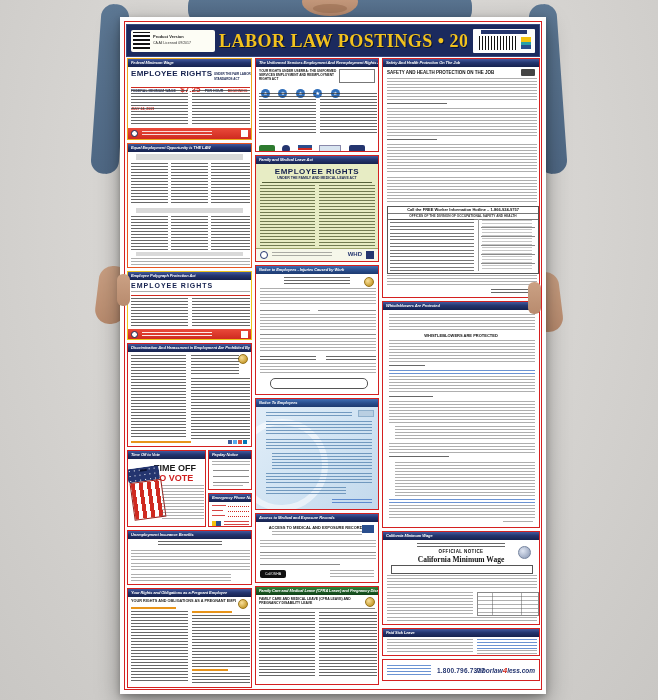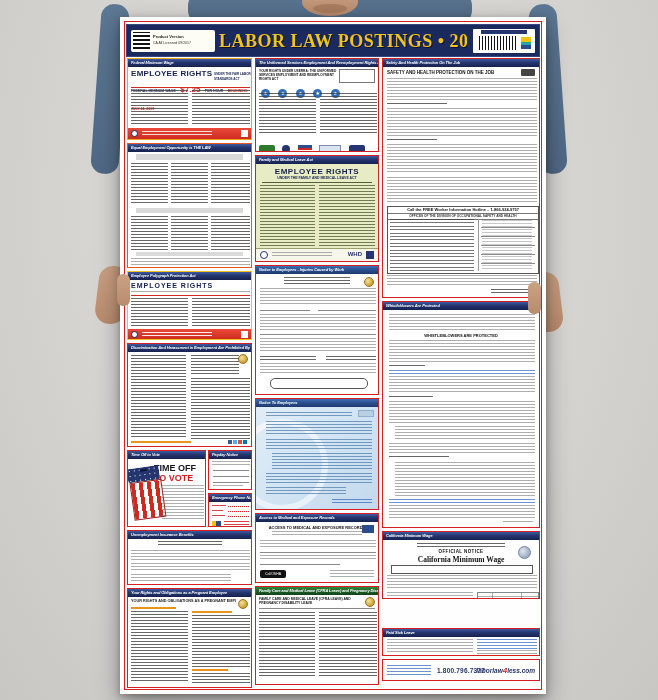--- a/index.html
+++ b/index.html
@@ -317,21 +317,21 @@
       <div class="tlf" style="left:6px;top:99px;width:146px;height:22px;"></div>
       <div class="tlf" style="left:12px;top:124px;width:140px;height:14px;"></div>
       <div class="tlf" style="left:6px;top:141px;width:146px;height:10px;"></div>
       <div class="tl" style="left:6px;top:154px;width:60px;height:3px;"></div>
       <div class="tlf" style="left:12px;top:160px;width:140px;height:34px;"></div>
       <div class="tlb" style="left:6px;top:197px;width:146px;height:4px;"></div>
       <div class="tlf" style="left:6px;top:203px;width:146px;height:14px;"></div>
       <div class="tlf" style="right:6px;top:219px;width:30px;height:3px;"></div>
     </div>
 
-    <div class="sec" style="left:262px;top:514px;width:158px;height:68px;">
+    <div class="sec" style="left:262px;top:514px;width:158px;height:94px;">
       <div class="sh">California Minimum Wage</div>
       <div class="tl" style="left:34px;top:11px;width:88px;height:4px;"></div>
       <div class="abs center" style="left:0;top:17px;width:156px;font-weight:bold;font-size:4.5px;color:#111;letter-spacing:.4px;">OFFICIAL NOTICE</div>
       <div class="abs center" style="left:0;top:23px;width:156px;font-family:'Liberation Serif',serif;font-weight:bold;font-size:7.5px;color:#111;">California Minimum Wage</div>
       <div class="seal" style="right:8px;top:14px;width:11px;height:11px;background:radial-gradient(circle at 35% 35%,#dfe5f2,#9aa7c0 75%,#75839e);border:.5px solid #75839e;"></div>
       <div class="abs" style="left:8px;top:33px;width:140px;height:7px;border:.8px solid #555;display:flex;">
         <div style="flex:1;border-right:.6px solid #777;" class="tlf"></div>
         <div style="flex:1;border-right:.6px solid #777;" class="tlf"></div>
         <div style="flex:1;" class="tlf"></div>
       </div>

